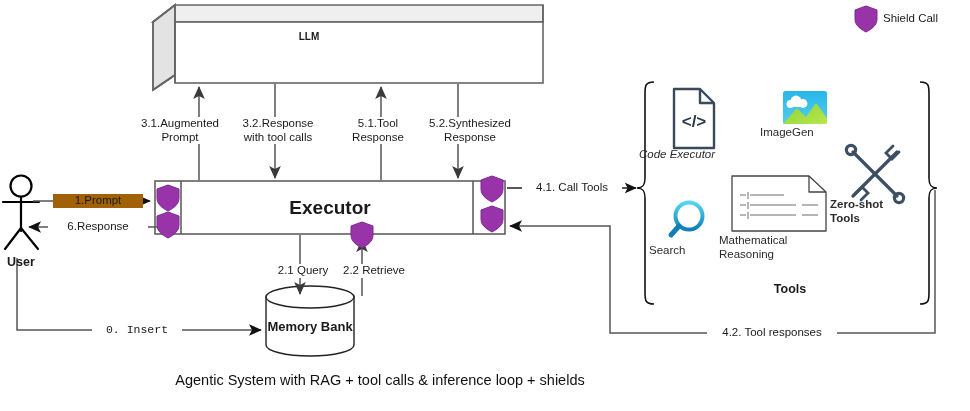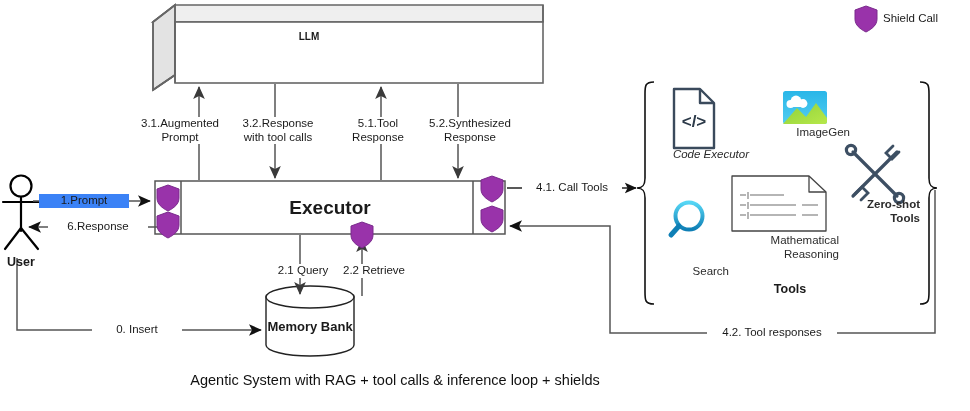--- a/index.html
+++ b/index.html
@@ -3,24 +3,24 @@
 <meta charset="utf-8">
 <style>
   html,body{margin:0;padding:0;background:#ffffff;}
   body{width:970px;height:411px;position:relative;overflow:hidden;
        font-family:"Liberation Sans","DejaVu Sans",sans-serif;color:#000;}
   #canvas{position:absolute;left:0;top:0;width:970px;height:411px;}
   .lbl{position:absolute;font-size:11.5px;line-height:13.5px;color:#1a1a1a;
        text-align:center;white-space:pre;}
   .lbl.b{font-weight:bold;}
   .icon-lbl{position:absolute;font-size:11.5px;line-height:13.5px;
-            color:#2b2b2b;text-align:right;white-space:pre;}
+            color:#2b2b2b;text-align:left;white-space:pre;}
   .ico{position:absolute;}
   svg{display:block;overflow:visible;}
-  .caption{position:absolute;left:15px;top:372px;width:760px;text-align:center;
+  .caption{position:absolute;left:0;top:372px;width:760px;text-align:center;
            font-size:14.5px;color:#111;}
 </style>
 </head>
 <body>
 
 <div id="canvas">
 
   <svg width="970" height="411" viewBox="0 0 970 411">
     <defs>
       <marker id="arw" markerWidth="9" markerHeight="9" refX="8" refY="4.5" orient="auto">
@@ -195,41 +195,41 @@
                C860,29 855,25 855,19 L855,10 Z" fill="#9933aa" stroke="#7a2a8c" stroke-width="1"></path>
     </g>
   </svg>
 
   <div class="lbl b" style="left:309px;top:30px;width:70px;margin-left:-35px;font-size:10px;">LLM</div>
   <div class="lbl b" style="left:330px;top:201px;width:120px;margin-left:-60px;font-size:19px;">Executor</div>
   <div class="lbl b" style="left:310px;top:320px;width:140px;margin-left:-70px;font-size:13px;">Memory Bank</div>
   <div class="lbl b" style="left:21px;top:256px;width:80px;margin-left:-40px;font-size:12.5px;">User</div>
   <div class="lbl b" style="left:790px;top:283px;width:90px;margin-left:-45px;font-size:12.5px;">Tools</div>
 
-  <div class="lbl" style="left:84px;top:194px;width:90px;margin-left:-45px;background:#3b82f6;">1.Prompt</div>
+  <div class="lbl" style="left:98px;top:194px;width:90px;margin-left:-45px;background:#a16207;">1.Prompt</div>
   <div class="lbl" style="left:98px;top:220px;width:100px;margin-left:-50px;background:#fff;">6.Response</div>
-  <div class="lbl" style="left:137px;top:323px;width:90px;margin-left:-45px;background:#fff;">0. Insert</div>
+  <div class="lbl" style="left:137px;top:323px;width:90px;margin-left:-45px;background:#fff;font-family:Liberation Mono, monospace;">0. Insert</div>
   <div class="lbl" style="left:303px;top:264px;width:80px;margin-left:-40px;background:#fff;">2.1 Query</div>
   <div class="lbl" style="left:374px;top:264px;width:90px;margin-left:-45px;background:#fff;">2.2 Retrieve</div>
 
   <div class="lbl" style="left:180px;top:117px;width:110px;margin-left:-55px;background:#fff;">3.1.Augmented
 Prompt</div>
   <div class="lbl" style="left:278px;top:117px;width:110px;margin-left:-55px;background:#fff;">3.2.Response
 with tool calls</div>
   <div class="lbl" style="left:378px;top:117px;width:90px;margin-left:-45px;background:#fff;">5.1.Tool
 Response</div>
   <div class="lbl" style="left:470px;top:117px;width:110px;margin-left:-55px;background:#fff;">5.2.Synthesized
 Response</div>
 
   <div class="lbl" style="left:572px;top:181px;width:100px;margin-left:-50px;background:#fff;">4.1. Call Tools</div>
   <div class="lbl" style="left:772px;top:326px;width:130px;margin-left:-65px;background:#fff;">4.2. Tool responses</div>
 
   <div class="icon-lbl" style="left:694px;top:148px;width:110px;margin-left:-55px;font-style:italic;">Code Executor</div>
   <div class="icon-lbl" style="left:805px;top:126px;width:90px;margin-left:-45px;">ImageGen</div>
-  <div class="icon-lbl" style="left:689px;top:265px;width:80px;margin-left:-40px;">Search</div>
+  <div class="icon-lbl" style="left:689px;top:244px;width:80px;margin-left:-40px;">Search</div>
   <div class="icon-lbl" style="left:779px;top:234px;width:120px;margin-left:-60px;">Mathematical
 Reasoning</div>
   <div class="icon-lbl" style="left:875px;top:198px;width:90px;margin-left:-45px;font-weight:bold;">Zero-shot
 Tools</div>
 
   <div class="lbl" style="left:883px;top:12px;width:90px;text-align:left;">Shield Call</div>
 
   <div class="caption">Agentic System with RAG + tool calls &amp; inference loop + shields</div>
 
 </div>

